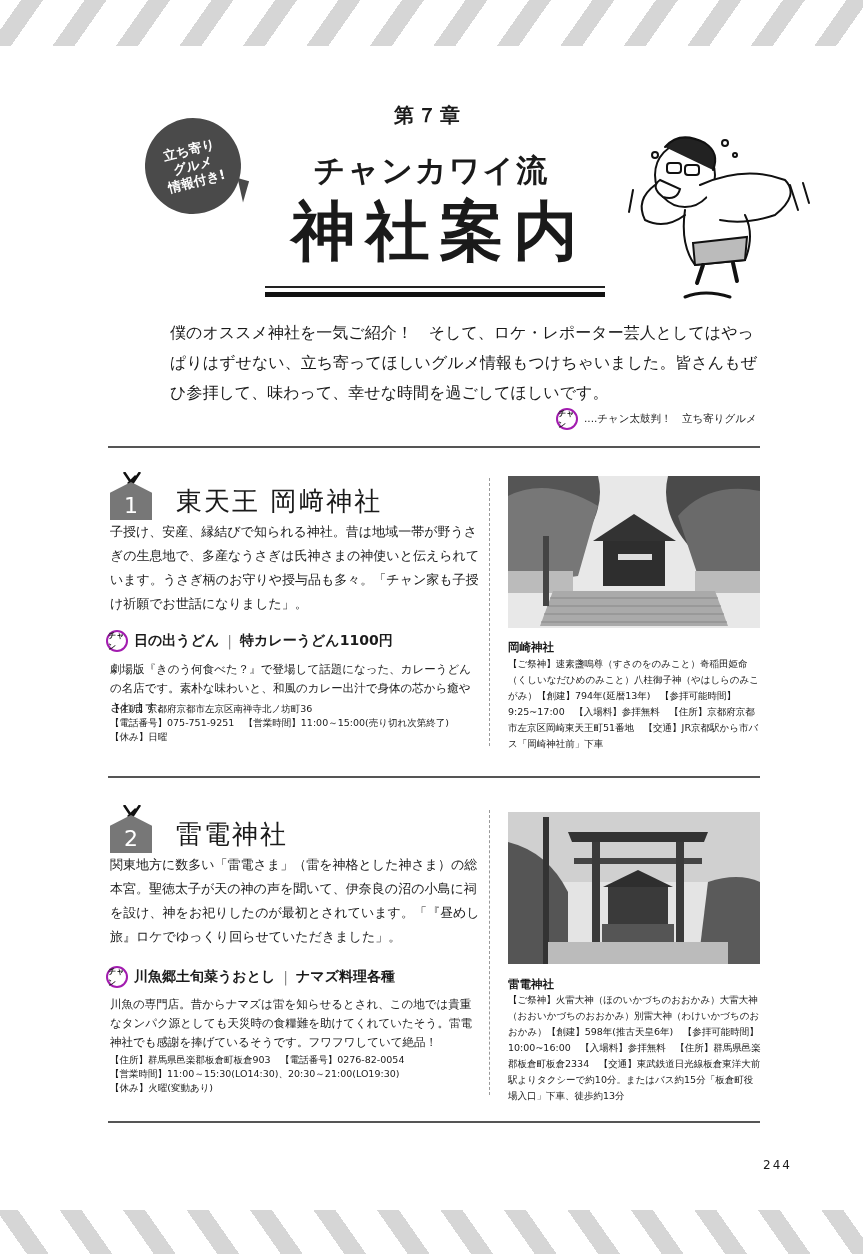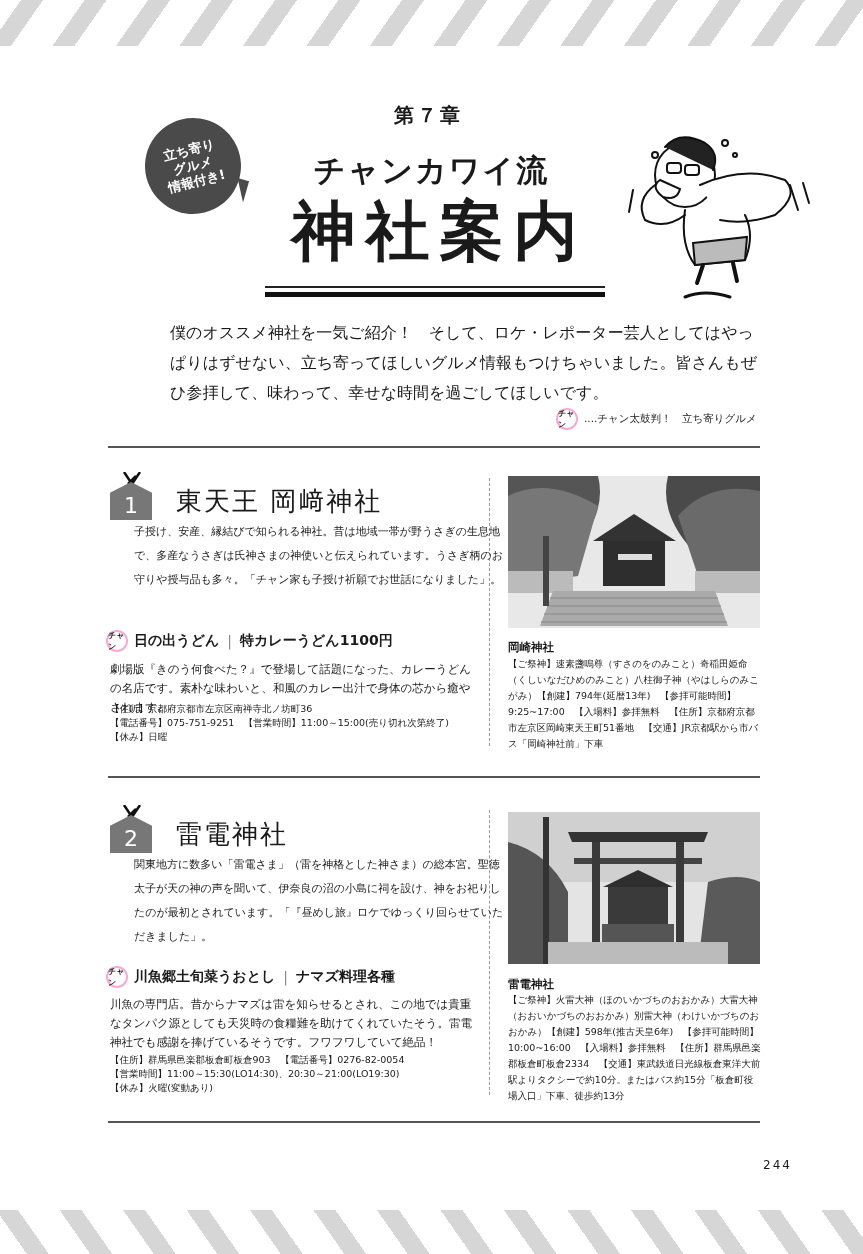--- a/index.html
+++ b/index.html
@@ -34,33 +34,33 @@
 
   .vsep { position: absolute; left: 489px; width: 0; border-left: 1px dashed #999; }
 
   .section-head { position: absolute; left: 110px; display: flex; align-items: center; }
   .ema { position: relative; width: 42px; height: 38px; background: #777; color: #fff; font-size: 22px;
     display: flex; align-items: flex-end; justify-content: center; padding-bottom: 2px;
     clip-path: polygon(0 28%, 50% 0, 100% 28%, 100% 100%, 0 100%); }
   .ema-cord { position: absolute; left: 12px; top: -10px; width: 20px; height: 14px; }
   .section-title { margin-left: 24px; font-size: 26px; letter-spacing: 2px; }
 
-  .body-text { position: absolute; left: 110px; width: 370px; font-size: 11px; line-height: 24px; margin-left: 24px; }
+  .body-text { position: absolute; left: 110px; width: 370px; font-size: 13px; line-height: 24px; }
   .gourmet { position: absolute; left: 106px; display: flex; align-items: center; font-size: 14px; font-weight: bold; }
   .gourmet .divbar { margin: 0 8px; font-weight: normal; color: #888; }
   .gourmet-desc { position: absolute; left: 110px; width: 370px; font-size: 11.5px; line-height: 19px; }
   .info { position: absolute; left: 110px; width: 370px; font-size: 9.5px; line-height: 14px; }
 
   .photo { position: absolute; left: 508px; width: 252px; overflow: hidden; }
   .cap-title { position: absolute; left: 508px; font-size: 11.5px; font-weight: bold; }
   .cap-text { position: absolute; left: 508px; width: 254px; font-size: 9.5px; line-height: 16px; }
 
   .page-num { position: absolute; left: 763px; top: 1158px; font-size: 12px; letter-spacing: 2px; }
 
-  .stamp { width: 22px; height: 22px; border: 2px solid #f9a8d4; border-radius: 50%; display: inline-flex;
+  .stamp { width: 22px; height: 22px; border: 2px solid #a21caf; border-radius: 50%; display: inline-flex;
     align-items: center; justify-content: center; font-size: 8px; font-weight: bold; }
 </style>
 </head>
 <body>
 
 <div class="stripe-band stripe-top"></div>
 
 <div class="bubble">
   <span>立ち寄り</span>
   <span>グルメ</span>

